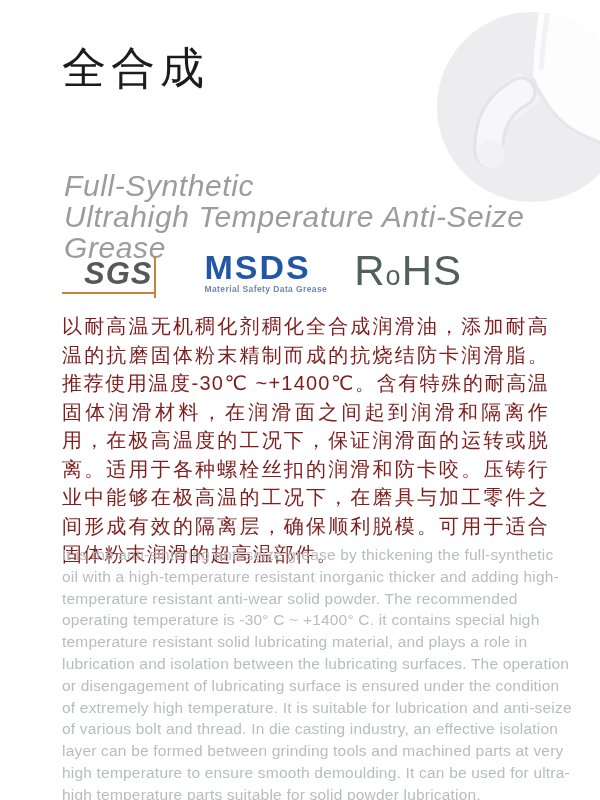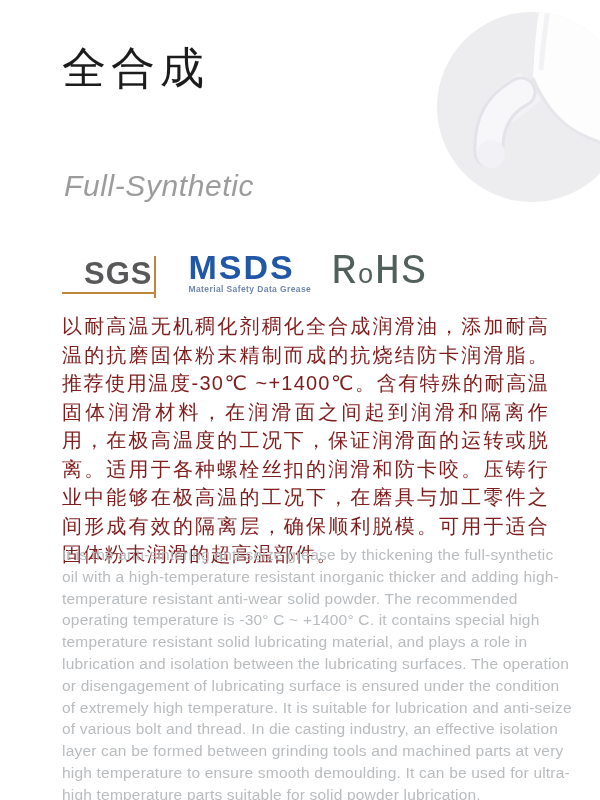--- a/index.html
+++ b/index.html
@@ -41,46 +41,46 @@
   .cert-row {
     position:absolute; left:62px; top:252px;
     display:flex; align-items:flex-end;
   }
   .cert-sgs {
     position:relative;
     padding:2px 10px 9px 22px;
   }
   .cert-sgs .sgs-text {
     font-size:31px; font-weight:700; color:#58585a;
-    letter-spacing:1px; line-height:32px;
+    letter-spacing:1px; line-height:32px;font-style:italic;
   }
   .cert-sgs .sgs-underline {
     position:absolute; left:0; bottom:5px;
     width:94px; height:2px; background:#c0873a;
   }
   .cert-sgs .sgs-vline {
     position:absolute; left:92px; top:0;
     width:2px; height:42px; background:#c0873a;
   }
   .cert-msds {
-    margin-left:26px;
+    margin-left:42px;
     display:flex; flex-direction:column; align-items:flex-start;
     padding-bottom:5px;
   }
   .cert-msds .msds-text {
     font-size:34px; font-weight:700; color:#2157a7;
     letter-spacing:2px; line-height:30px;
   }
   .cert-msds .msds-tagline {
     font-size:8.5px; color:#7187ae; letter-spacing:0.4px;
     margin-top:2px; font-weight:700;
   }
   .cert-rohs {
-    margin-left:20px; padding-bottom:4px;
-    font-family:Liberation Mono, monospace;
+    margin-left:27px; padding-bottom:4px;
+    font-family:Liberation Sans, sans-serif;
     font-size:42px; line-height:38px; color:#51605a; letter-spacing:1px;
   }
   .cert-rohs .rohs-o { font-size:27px; }
 
   
   .desc-zh {
     position:absolute; left:62px; top:312px;
     width:487px;
     font-size:20px; line-height:28.5px;
     letter-spacing:1.2px; color:#7f1d1d;
@@ -126,20 +126,21 @@
         <path d="M84,80 Q50,98 52,140" fill="none" stroke="#f7f7fa" stroke-width="25" stroke-linecap="round"></path>
         <circle cx="54" cy="142" r="14" fill="#f2f2f6"></circle>
       </g>
     </svg>
   </div>
 
   <h1 class="title-zh">全合成</h1>
 
   <div class="subtitle">
     <div>Full-Synthetic</div>
+    <div>Ultrahigh Temperature Anti-Seize Grease</div>
   </div>
 
   <div class="cert-row">
     <div class="cert-sgs">
       <span class="sgs-text">SGS</span>
       <span class="sgs-underline"></span>
       <span class="sgs-vline"></span>
     </div>
     <div class="cert-msds">
       <span class="msds-text">MSDS</span>

